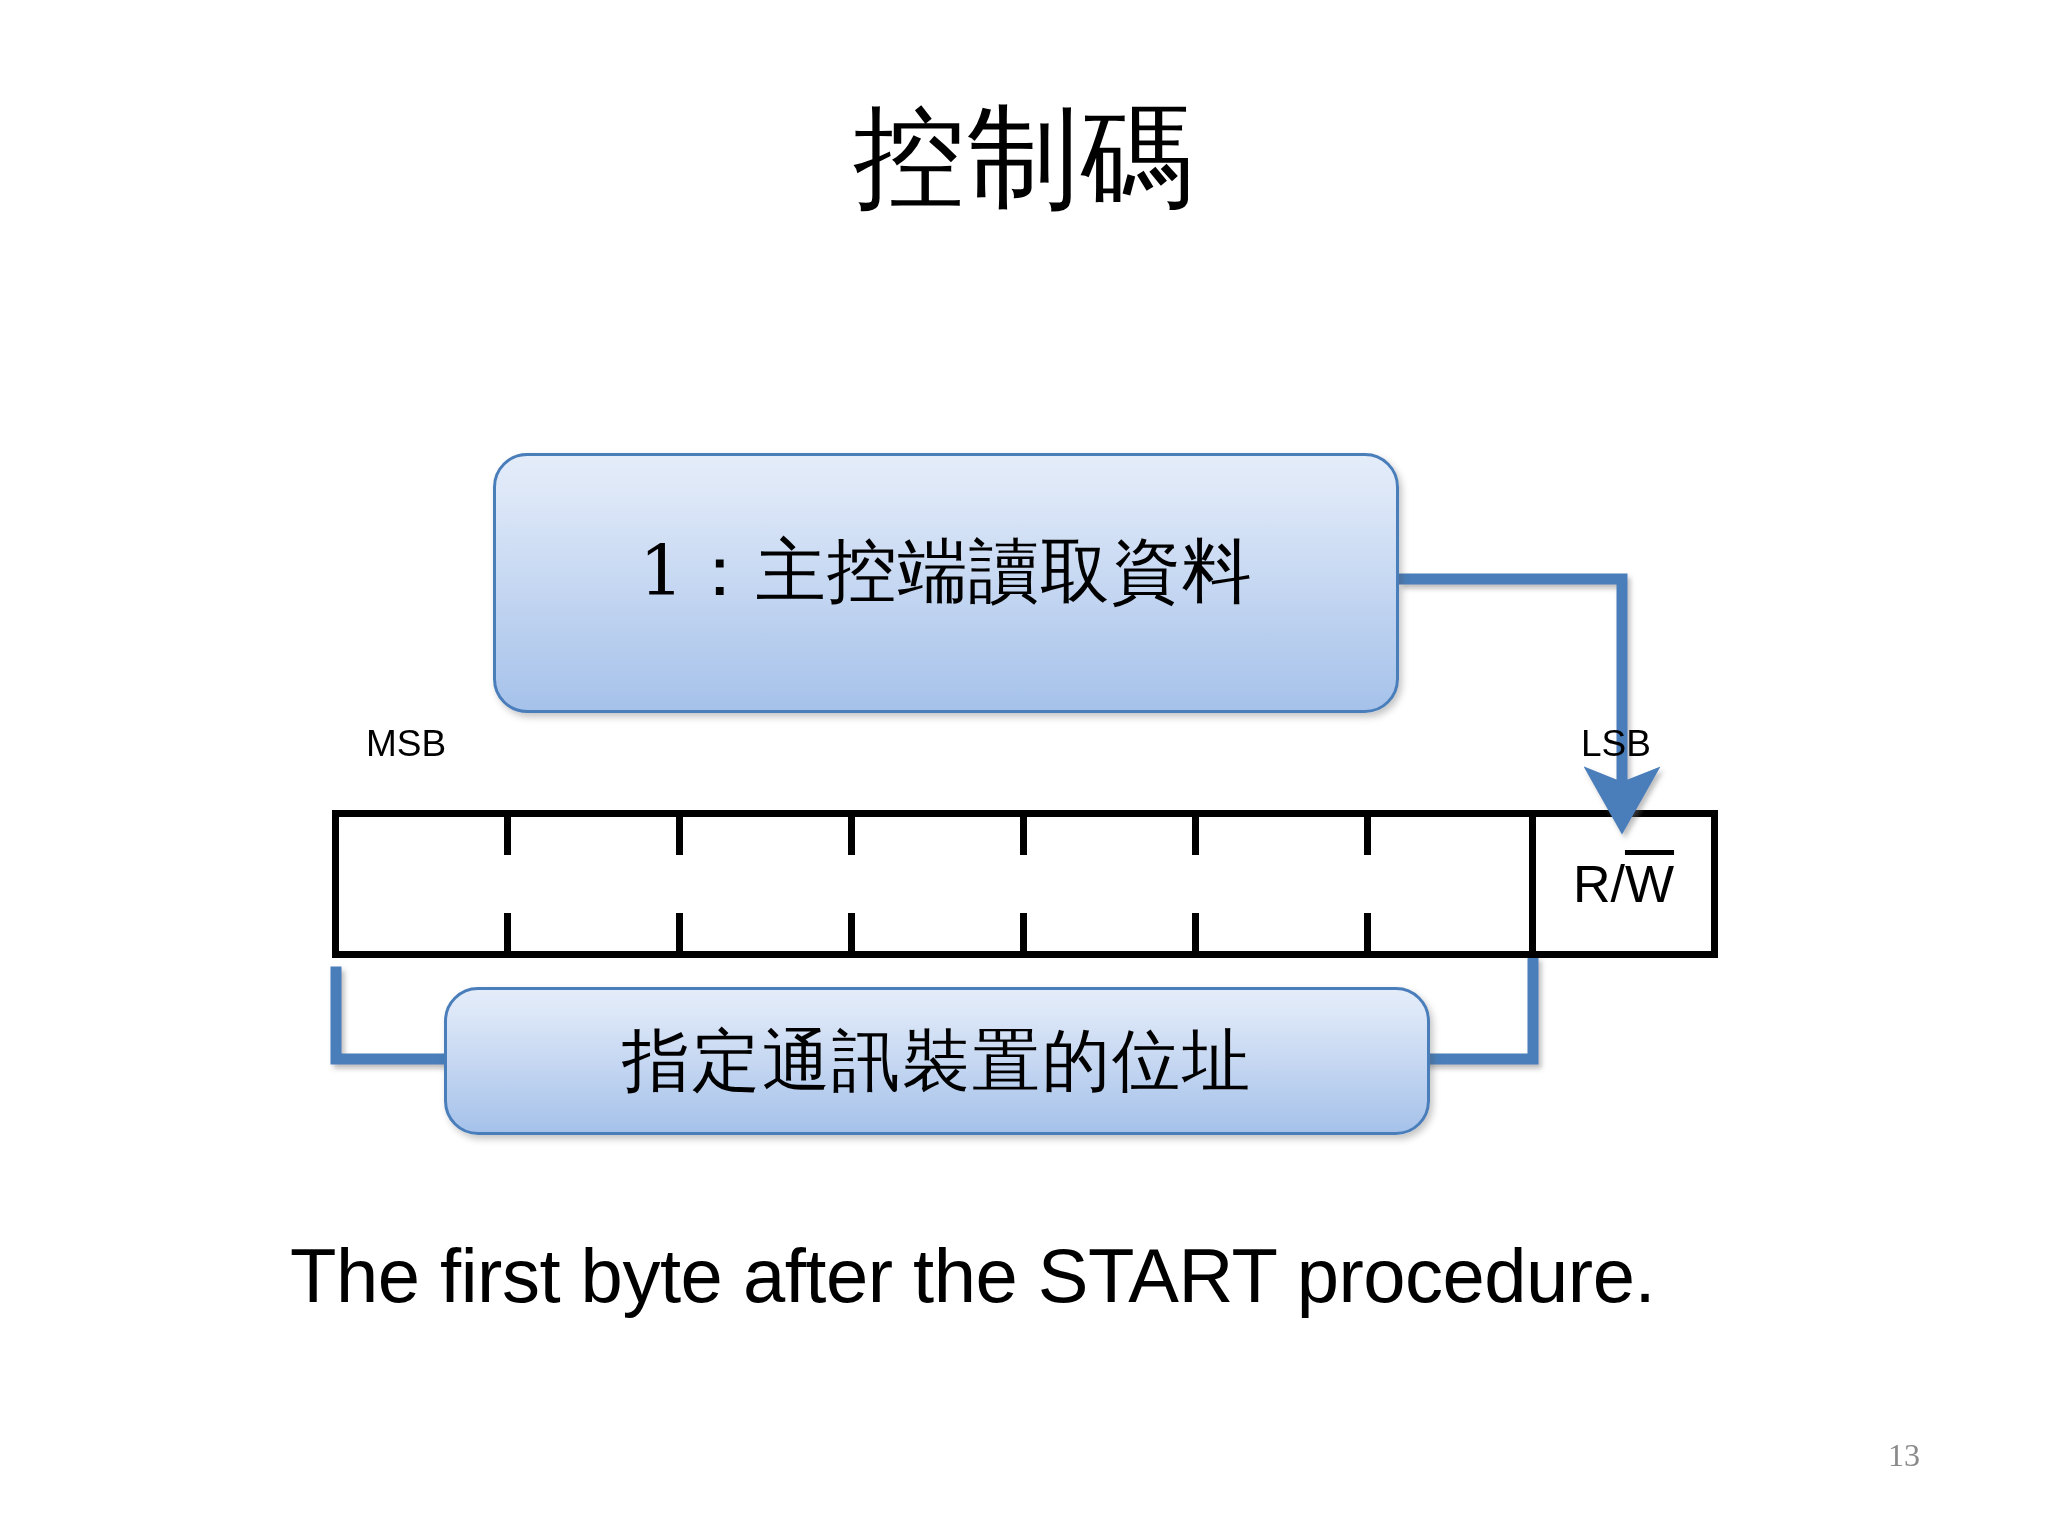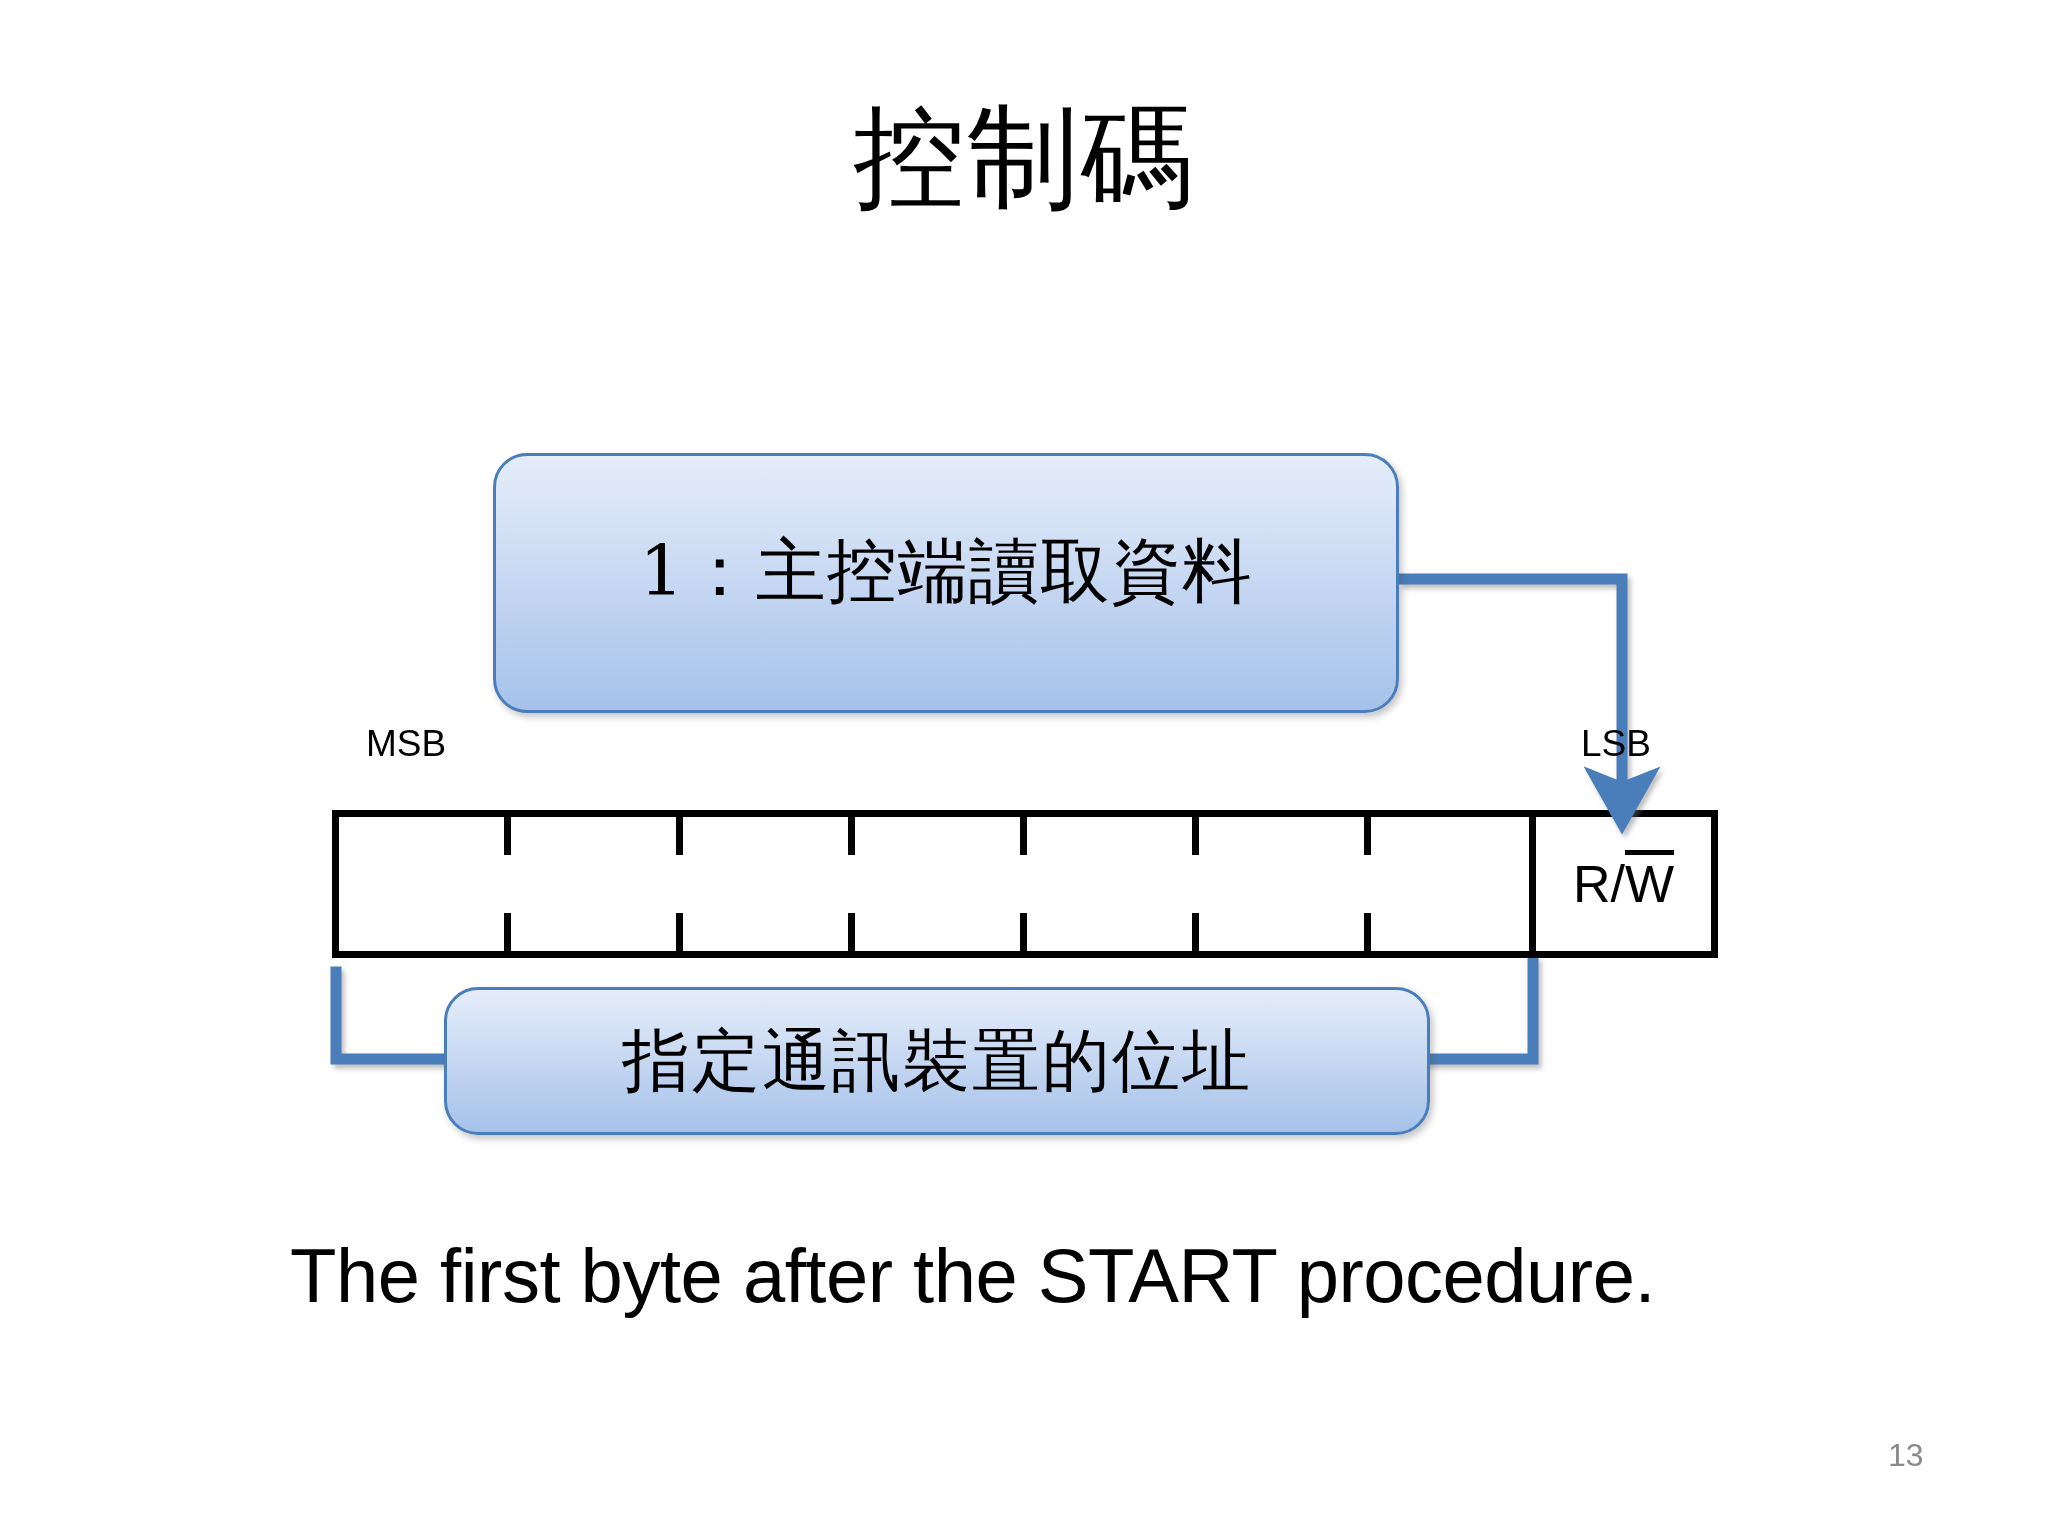--- a/index.html
+++ b/index.html
@@ -157,21 +157,21 @@
     letter-spacing: -0.5px;
     white-space: nowrap;
     margin-top: 36px;
   }
 
   
   .slide-number {
     position: absolute;
     left: 1888px;
     top: 1437px;
-    font-family: Liberation Sans, sans-serif;
+    font-family: Liberation Serif, serif;
     font-size: 32px;
     color: #8a8a8a;
   }
 </style>
 </head>
 <body>
 
 <div id="slide">
 
   <div class="slide-title">控制碼</div>

